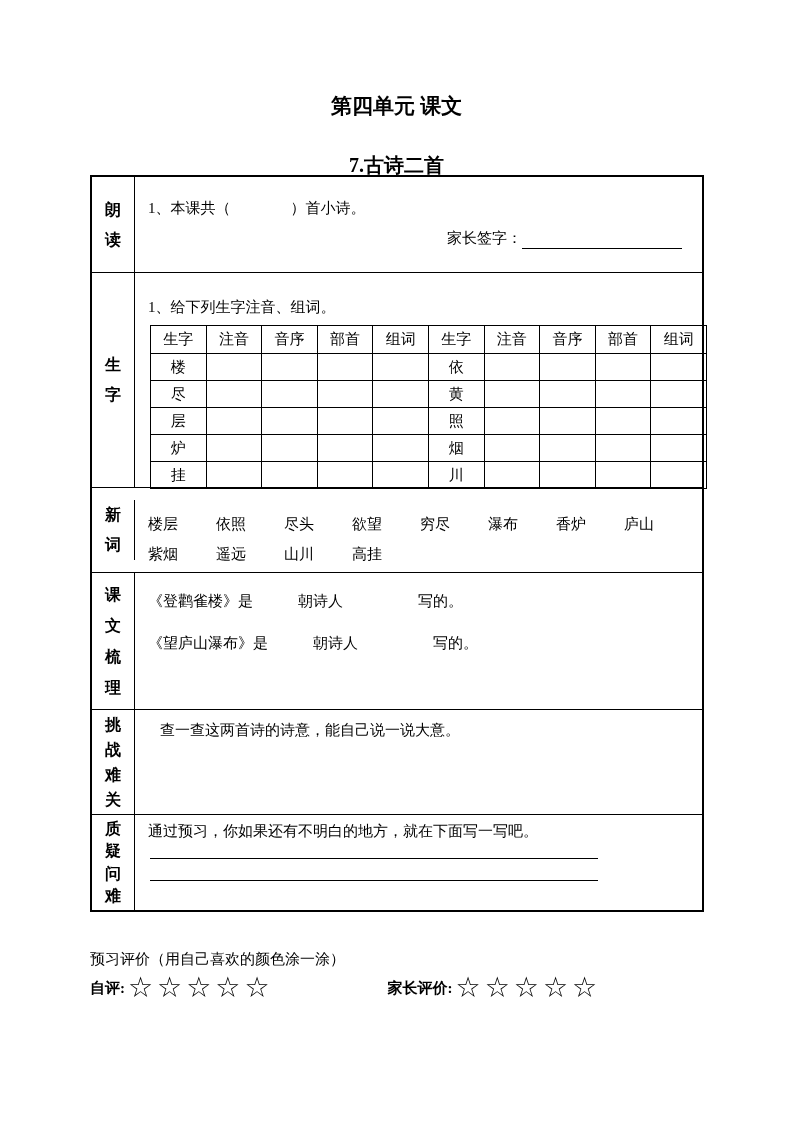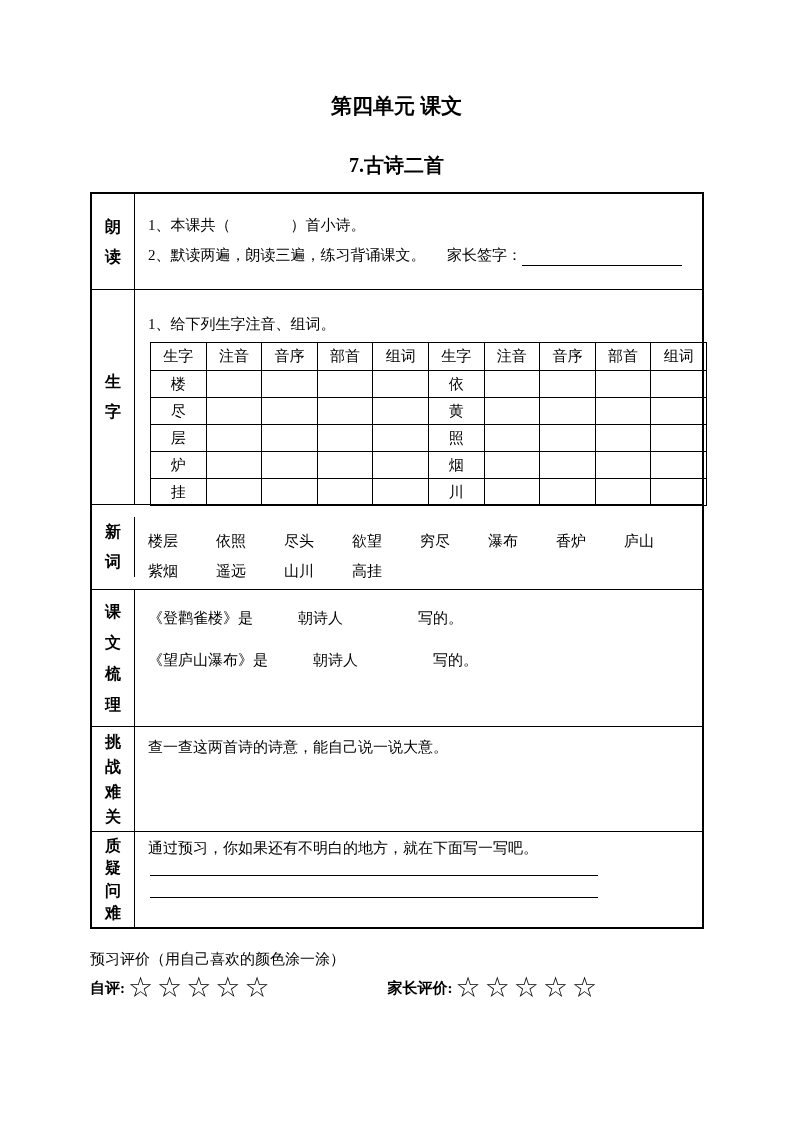--- a/index.html
+++ b/index.html
@@ -16,21 +16,21 @@
     position:absolute; top:92px; left:0; width:100%;
     text-align:center; font-size:21px; font-weight:bold;
   }
   .lesson-title {
     position:absolute; top:152px; left:0; width:100%;
     text-align:center; font-size:20px; font-weight:bold;
   }
 
   
   .main-table {
-    position:absolute; left:90px; top:192px; width:614px;
+    position:absolute; left:90px; top:175px; width:614px;
     border:2px solid #000;
     background:#fff;
   }
   .trow { display:flex; border-bottom:1.5px solid #000; }
   .trow:last-child { border-bottom:none; }
 
   .label-cell {
     width:43px; flex:0 0 43px;
     border-right:1.5px solid #000;
     display:flex; align-items:center; justify-content:center;
@@ -76,21 +76,21 @@
   .row-words .content-cell { padding:18px 0 0 13px; }
   .word-line { display:flex; gap:38px; line-height:30px; }
   .word { white-space:nowrap; }
 
   
   .row-review { height:137px; }
   .row-review .content-cell { padding:14px 0 0 13px; }
   .row-review .line { line-height:28px; margin-bottom:14px; white-space:pre; }
 
   
-  .row-challenge { height:105px; }
+  .row-challenge { height:105px;gap:12px; }
   .row-challenge .content-cell { padding:6px 0 0 13px; }
   .row-challenge .line { line-height:28px; }
 
   
   .row-questions { height:95px; }
   .row-questions .content-cell { padding:3px 0 0 13px; }
   .row-questions .line { line-height:26px; }
   .write-line {
     width:448px; margin-left:2px;
     border-bottom:1.5px solid #000;
@@ -117,21 +117,20 @@
 
   <div class="main-table">
 
     <div class="trow row-reading lh30">
       <div class="label-cell">
         <div class="label-text">朗读</div>
       </div>
       <div class="content-cell">
         <div class="line">1、本课共（　　　　）首小诗。</div>
         <div class="line line-flex">
-          <span>2、默读两遍，朗读三遍，练习背诵课文。</span>
           <span class="sign-group">
             <span>家长签字：</span>
             <span class="sign-line"></span>
           </span>
         </div>
       </div>
     </div>
 
     <div class="trow row-characters lh30">
       <div class="label-cell">

